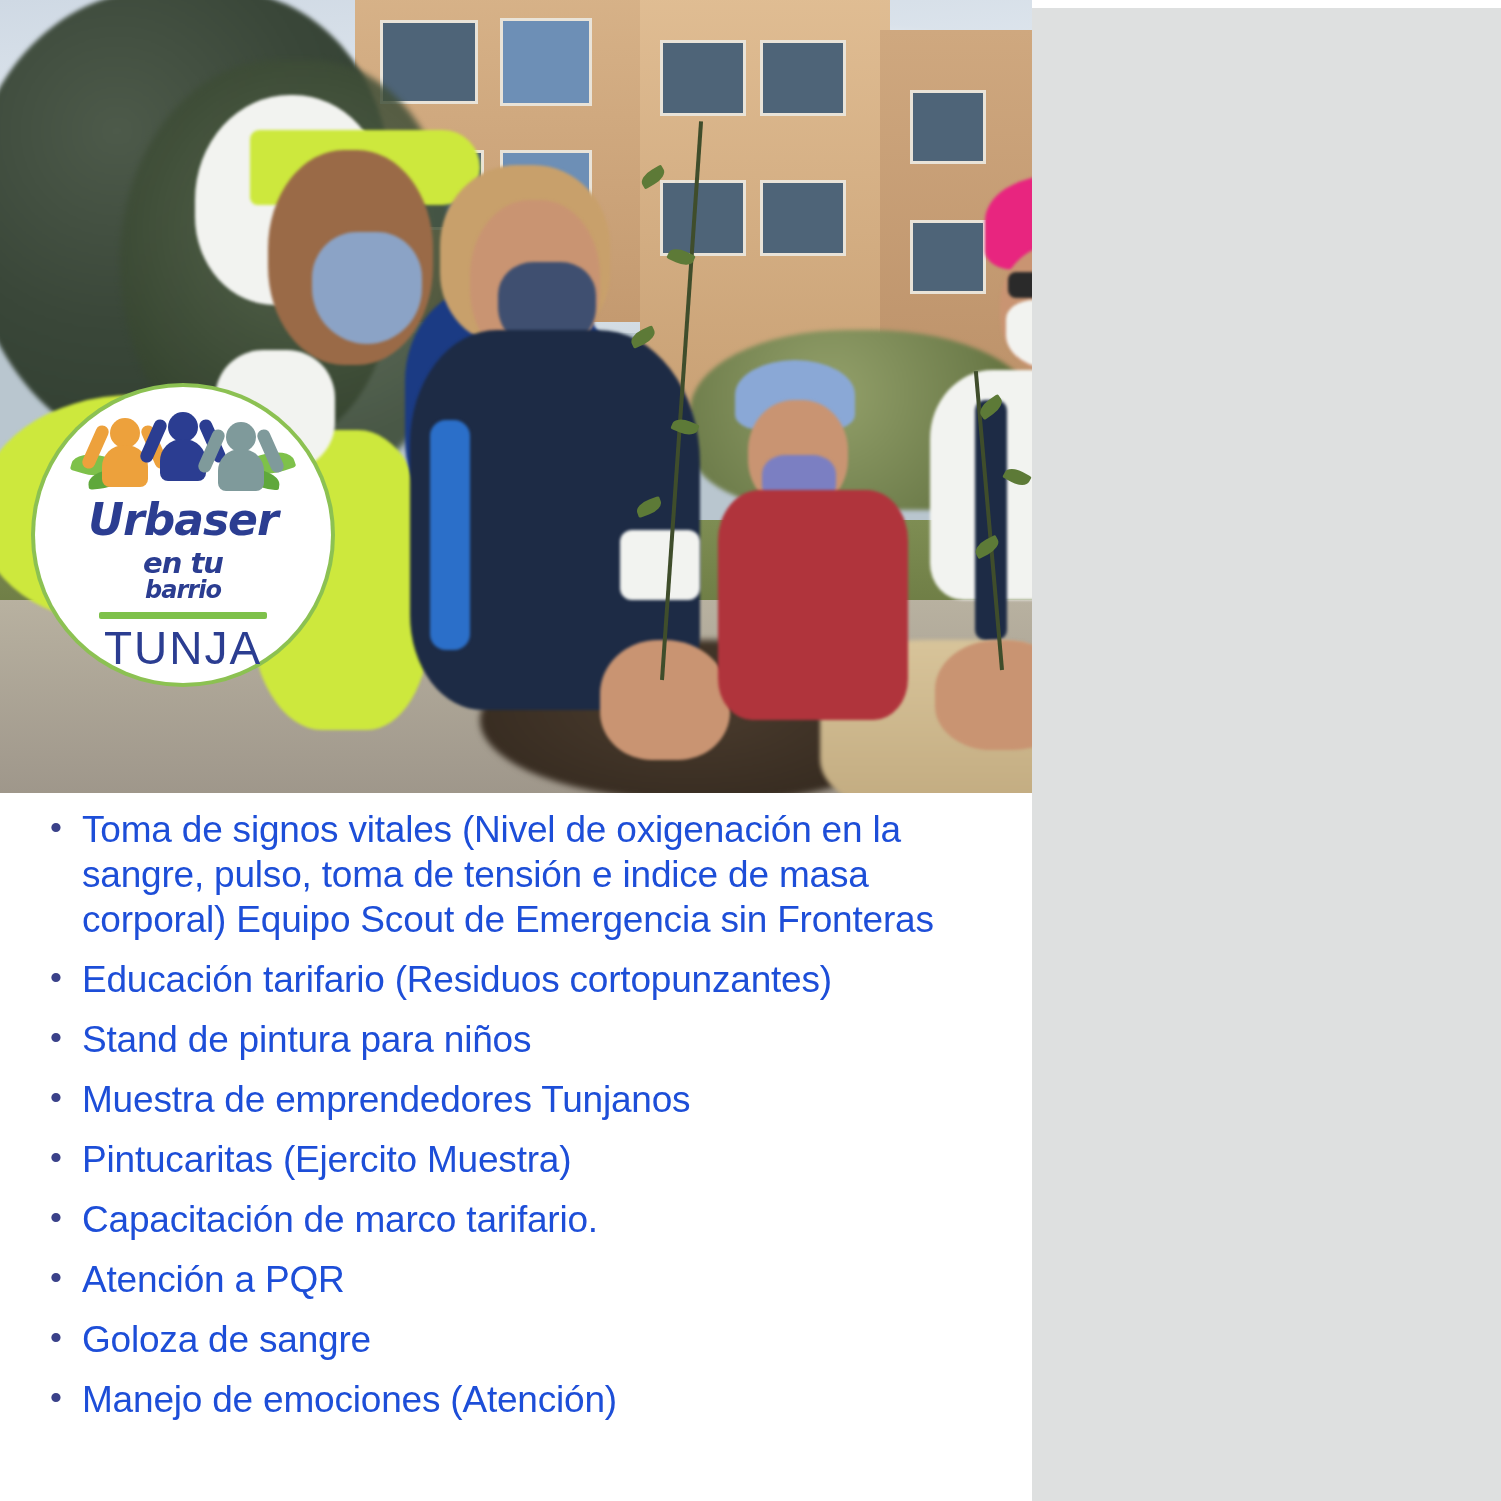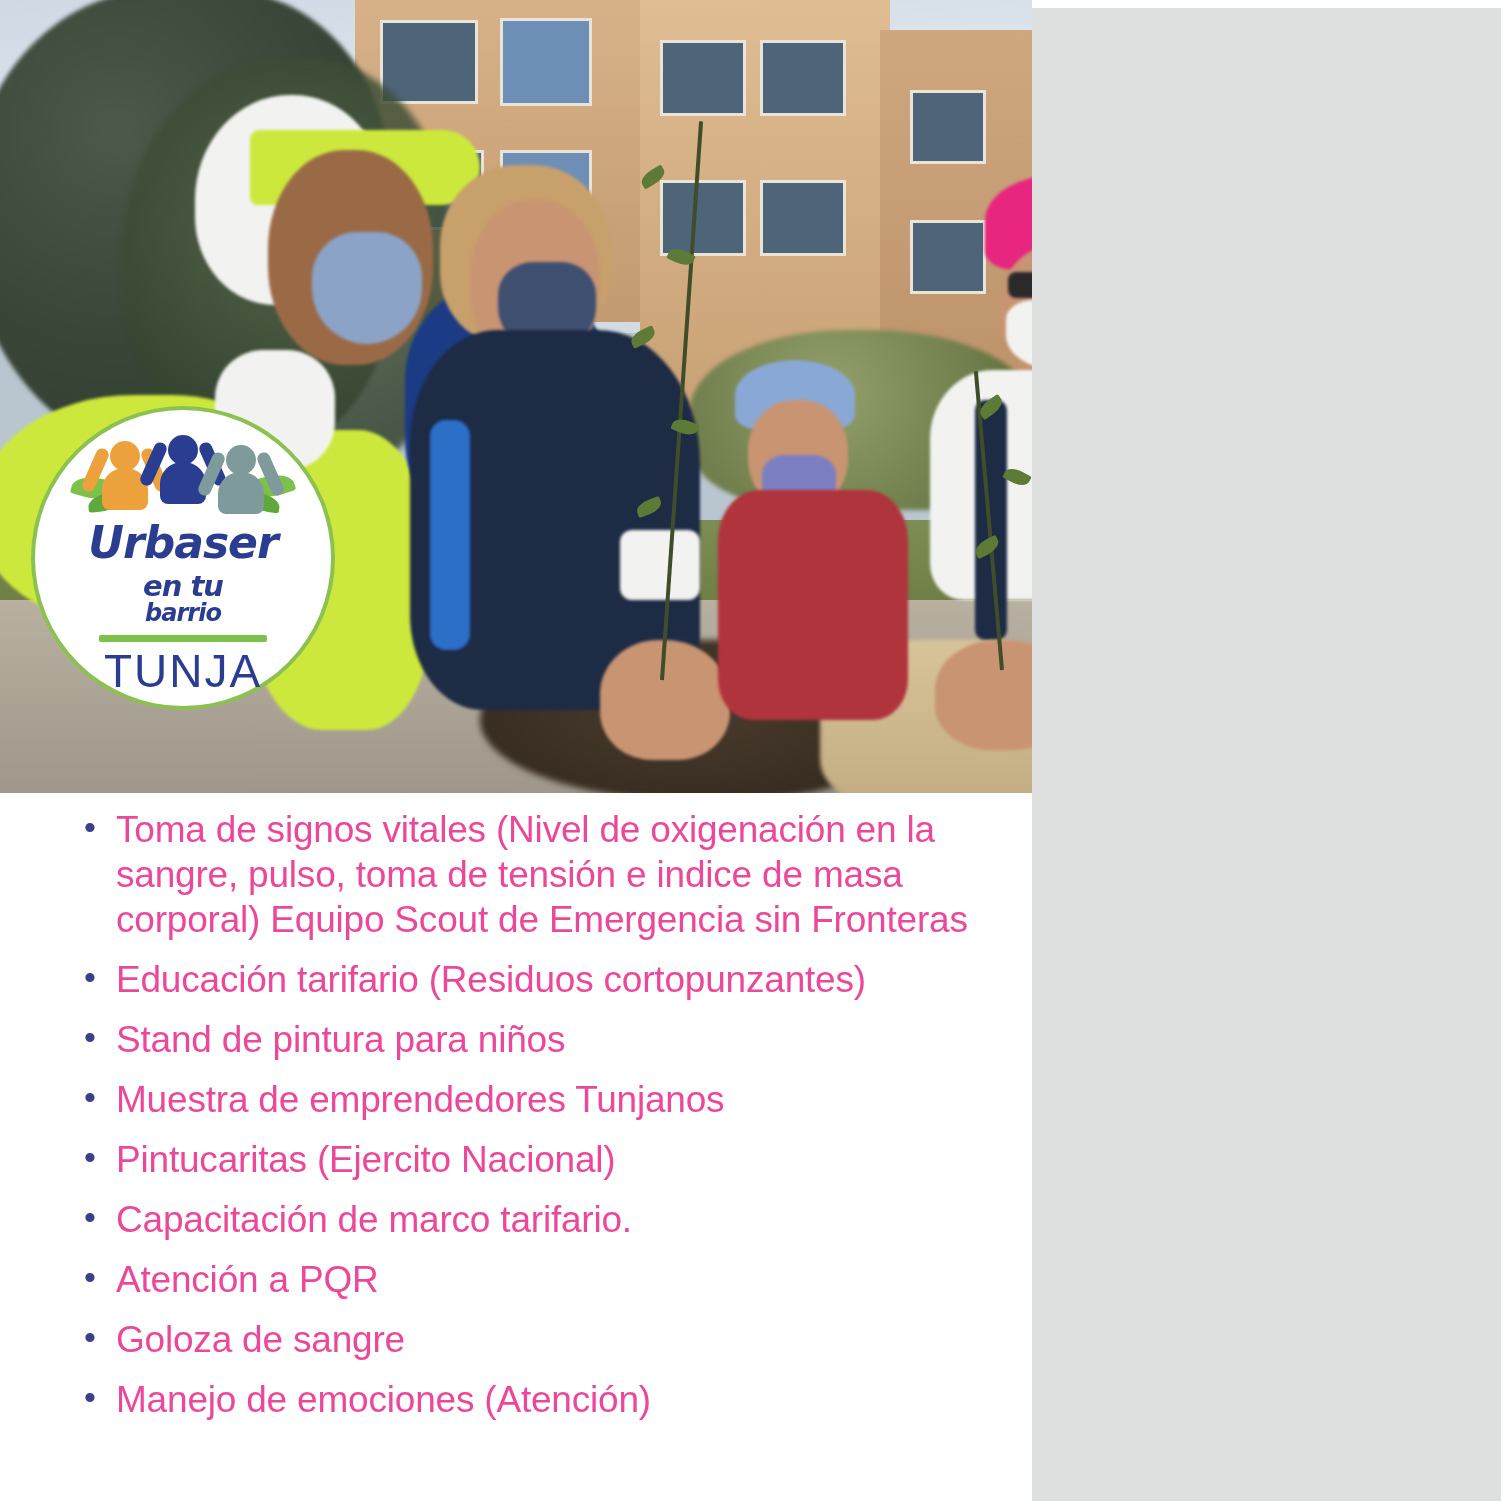--- a/index.html
+++ b/index.html
@@ -60,21 +60,21 @@
   .navy{background:#1d2b45;}
   .gray{background:#a8a69d;}
   .blur1{filter:blur(1.5px);}
 
   
   .stem{position:absolute;width:4px;background:#3f4d2b;transform-origin:bottom center;}
   .leaf{position:absolute;width:26px;height:14px;background:#5d7a37;border-radius:60% 10% 60% 10%;}
 
   
   .badge{
-    position:absolute;left:35px;top:410px;width:296px;height:296px;border-radius:50%;
+    position:absolute;left:35px;top:387px;width:296px;height:296px;border-radius:50%;
     background:#ffffff;box-shadow:0 0 0 4px #8cc152;
     display:flex;flex-direction:column;align-items:center;justify-content:center;text-align:center;
   }
   .badge .figs{position:relative;width:210px;height:92px;margin-top:4px;}
   .fig{position:absolute;bottom:0;}
   .fig .head{position:absolute;width:30px;height:30px;border-radius:50%;left:50%;transform:translateX(-50%);top:0;}
   .fig .body{position:absolute;top:27px;left:50%;transform:translateX(-50%);
     width:46px;height:42px;border-radius:22px 22px 8px 8px;}
   .fig .armL,.fig .armR{position:absolute;width:13px;height:46px;border-radius:7px;top:6px;}
   .fig .armL{left:-7px;transform:rotate(24deg);}
@@ -96,28 +96,27 @@
 
   
   .gray-panel{position:absolute;left:1032px;top:8px;width:469px;height:1493px;background:#dee0e0;}
   .top-white{position:absolute;left:1032px;top:0;width:469px;height:8px;background:#ffffff;}
 
   
   .content{position:absolute;left:0;top:793px;width:1032px;height:708px;background:#ffffff;}
   ul.list{list-style:none;margin:0;padding:14px 0 0 0;}
   ul.list li{
     position:relative;
-    color:#ec4899;
+    color:#1d4ed8;
     font-family:"Liberation Sans", sans-serif;
     font-size:37px;
     line-height:45px;
     padding:0 30px 0 82px;
     margin-bottom:15px;
     letter-spacing:-0.2px;
-    margin-left:34px;
   }
   ul.list li::before{
     content:"•";position:absolute;left:50px;top:-2px;font-size:34px;color:#3a4189;
   }
 </style>
 </head>
 <body>
 
 <div class="poster">
 
@@ -244,21 +243,21 @@
     
     
   </div>
 
   <div class="content">
     <ul class="list">
       <li>Toma de signos vitales (Nivel de oxigenación en la sangre, pulso, toma de tensión e indice de masa corporal) Equipo Scout de Emergencia sin Fronteras</li>
       <li>Educación tarifario (Residuos cortopunzantes)</li>
       <li>Stand de pintura para niños</li>
       <li>Muestra de emprendedores Tunjanos</li>
-      <li>Pintucaritas (Ejercito Nacional)</li>
+      <li>Pintucaritas (Ejercito Muestra)</li>
       <li>Capacitación de marco tarifario.</li>
       <li>Atención a PQR</li>
       <li>Goloza de sangre</li>
       <li>Manejo de emociones (Atención)</li>
     </ul>
   </div>
 
 </div>
 
 </body></html>

